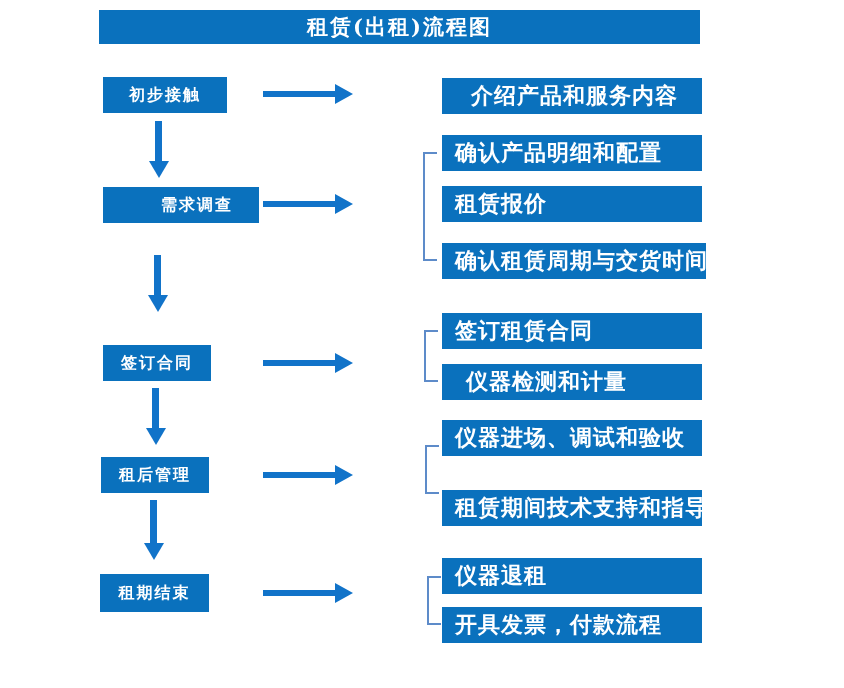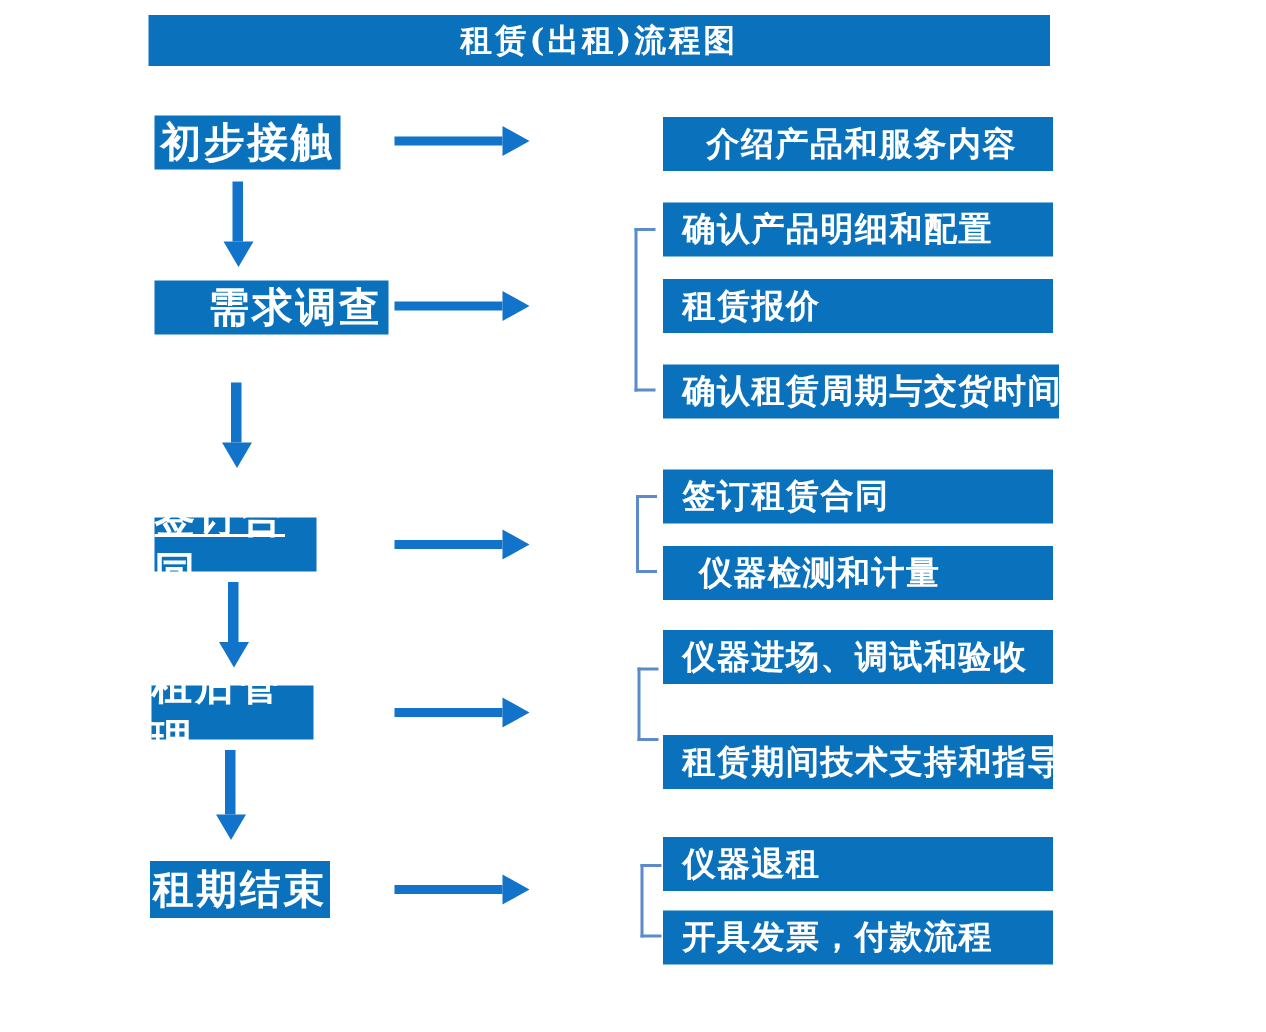--- a/index.html
+++ b/index.html
@@ -20,21 +20,21 @@
   .title{
     position:absolute;left:99px;top:10px;width:601px;height:34px;
     background:var(--box-fill);color:var(--text);
     display:flex;align-items:center;justify-content:center;
     font-size:21px;letter-spacing:2px;
   }
   .step{
     position:absolute;height:36px;
     background:var(--box-fill);color:var(--text);
     display:flex;align-items:center;justify-content:center;
-    font-size:27px;letter-spacing:2px;
+    font-size:16px;letter-spacing:2px;
   }
   .detail{
     position:absolute;left:442px;width:260px;height:36px;
     background:var(--box-fill);color:var(--text);
     display:flex;align-items:center;
     font-size:22px;letter-spacing:1px;
     padding-left:13px;box-sizing:border-box;
     white-space:nowrap;
   }
   .harrow{
@@ -64,23 +64,23 @@
 </style>
 </head>
 <body>
 
 <div class="canvas">
 
   <div class="title">租赁(出租)流程图</div>
 
   <div class="step" style="left:103px;top:77px;width:124px;">初步接触</div>
   <div class="step" style="left:103px;top:187px;width:124px;padding-left:32px;">需求调查</div>
-  <div class="step" style="left:103px;top:345px;width:108px;text-decoration:underline;">签订合同</div>
+  <div class="step" style="left:103px;top:345px;width:108px;">签订合同</div>
   <div class="step" style="left:101px;top:457px;width:108px;">租后管理</div>
-  <div class="step" style="left:100px;top:574px;width:120px;height:38px;">租期结束</div>
+  <div class="step" style="left:100px;top:574px;width:109px;height:38px;">租期结束</div>
 
   <div class="varrow" style="left:155px;top:121px;height:40px;"></div>
   <div class="varrow" style="left:154px;top:255px;height:40px;"></div>
   <div class="varrow" style="left:152px;top:388px;height:40px;"></div>
   <div class="varrow" style="left:150px;top:500px;height:43px;"></div>
 
   <div class="harrow" style="top:91px;"></div>
   <div class="harrow" style="top:201px;"></div>
   <div class="harrow" style="top:360px;"></div>
   <div class="harrow" style="top:472px;"></div>

